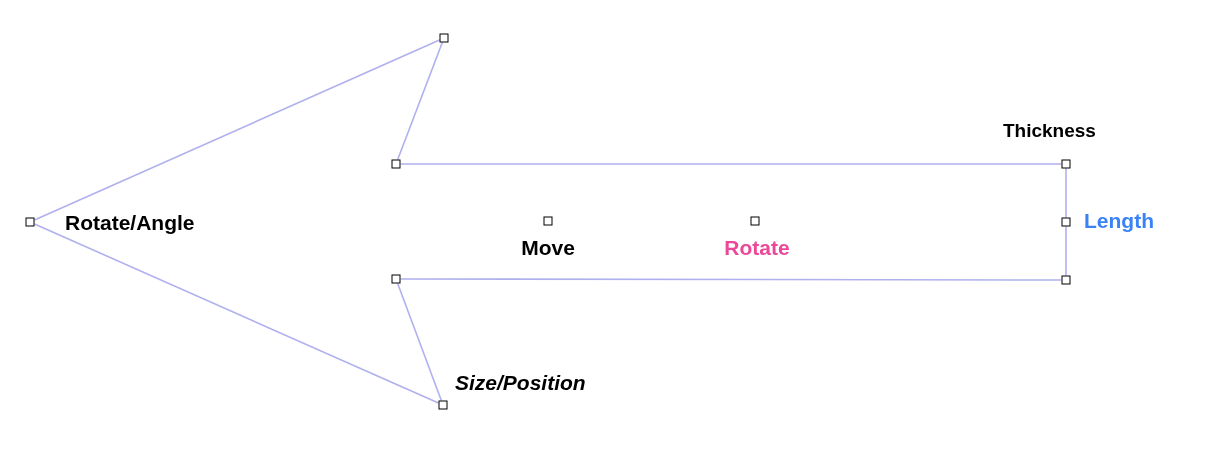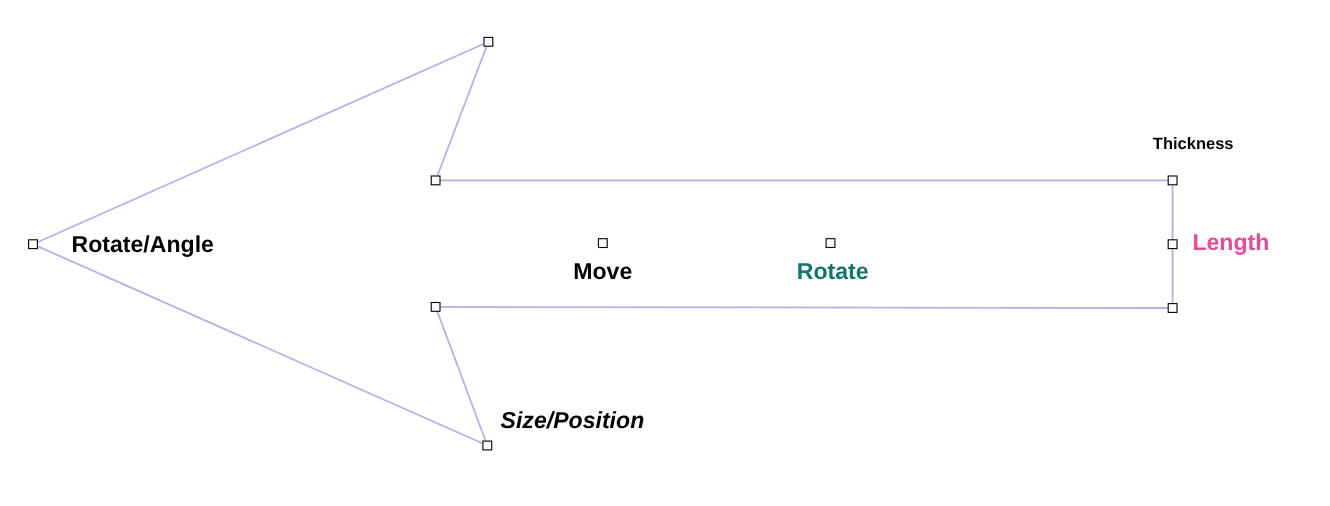--- a/index.html
+++ b/index.html
@@ -69,23 +69,23 @@
 
   <div id="handle-layer">
       <div class="handle" style="left: 30px; top: 222px; width: 9px; height: 9px; border-color: rgb(0, 0, 0); background: rgb(255, 255, 255);"></div>
       <div class="hlabel" style="left: 65px; top: 212px; font-size: 21px; color: rgb(0, 0, 0);">Rotate/Angle</div>
       <div class="handle" style="left: 444px; top: 38px; width: 9px; height: 9px; border-color: rgb(0, 0, 0); background: rgb(255, 255, 255);"></div>
       <div class="handle" style="left: 396px; top: 164px; width: 9px; height: 9px; border-color: rgb(0, 0, 0); background: rgb(255, 255, 255);"></div>
       <div class="handle" style="left: 396px; top: 279px; width: 9px; height: 9px; border-color: rgb(0, 0, 0); background: rgb(255, 255, 255);"></div>
       <div class="handle" style="left: 443px; top: 405px; width: 9px; height: 9px; border-color: rgb(0, 0, 0); background: rgb(255, 255, 255);"></div>
       <div class="hlabel" style="left: 455px; top: 372px; font-size: 21px; color: rgb(0, 0, 0); font-style: italic;">Size/Position</div>
       <div class="handle" style="left: 1066px; top: 164px; width: 9px; height: 9px; border-color: rgb(0, 0, 0); background: rgb(255, 255, 255);"></div>
-      <div class="hlabel" style="left: 1003px; top: 120px; font-size: 15px; color: rgb(0, 0, 0); margin-left: 45px;">Thickness</div>
+      <div class="hlabel" style="left: 1003px; top: 120px; font-size: 19px; color: rgb(0, 0, 0);">Thickness</div>
       <div class="handle" style="left: 1066px; top: 222px; width: 9px; height: 9px; border-color: rgb(0, 0, 0); background: rgb(255, 255, 255);"></div>
-      <div class="hlabel" style="left: 1084px; top: 210px; font-size: 21px; color: #ec4899;">Length</div>
+      <div class="hlabel" style="left: 1084px; top: 210px; font-size: 21px; color: #3b82f6;">Length</div>
       <div class="handle" style="left: 1066px; top: 280px; width: 9px; height: 9px; border-color: rgb(0, 0, 0); background: rgb(255, 255, 255);"></div>
       <div class="handle floating" style="left: 548px; top: 221px; width: 9px; height: 9px; border-color: rgb(0, 0, 0);"></div>
       <div class="hlabel centered" style="left: 548px; top: 237px; font-size: 21px; color: rgb(0, 0, 0);">Move</div>
       <div class="handle floating" style="left: 755px; top: 221px; width: 9px; height: 9px; border-color: rgb(0, 0, 0);"></div>
-      <div class="hlabel centered" style="left: 757px; top: 237px; font-size: 21px; color: #0f766e;">Rotate</div>
+      <div class="hlabel centered" style="left: 757px; top: 237px; font-size: 21px; color: #ec4899;">Rotate</div>
     </div>
 
 </div>
 
 </body></html>

